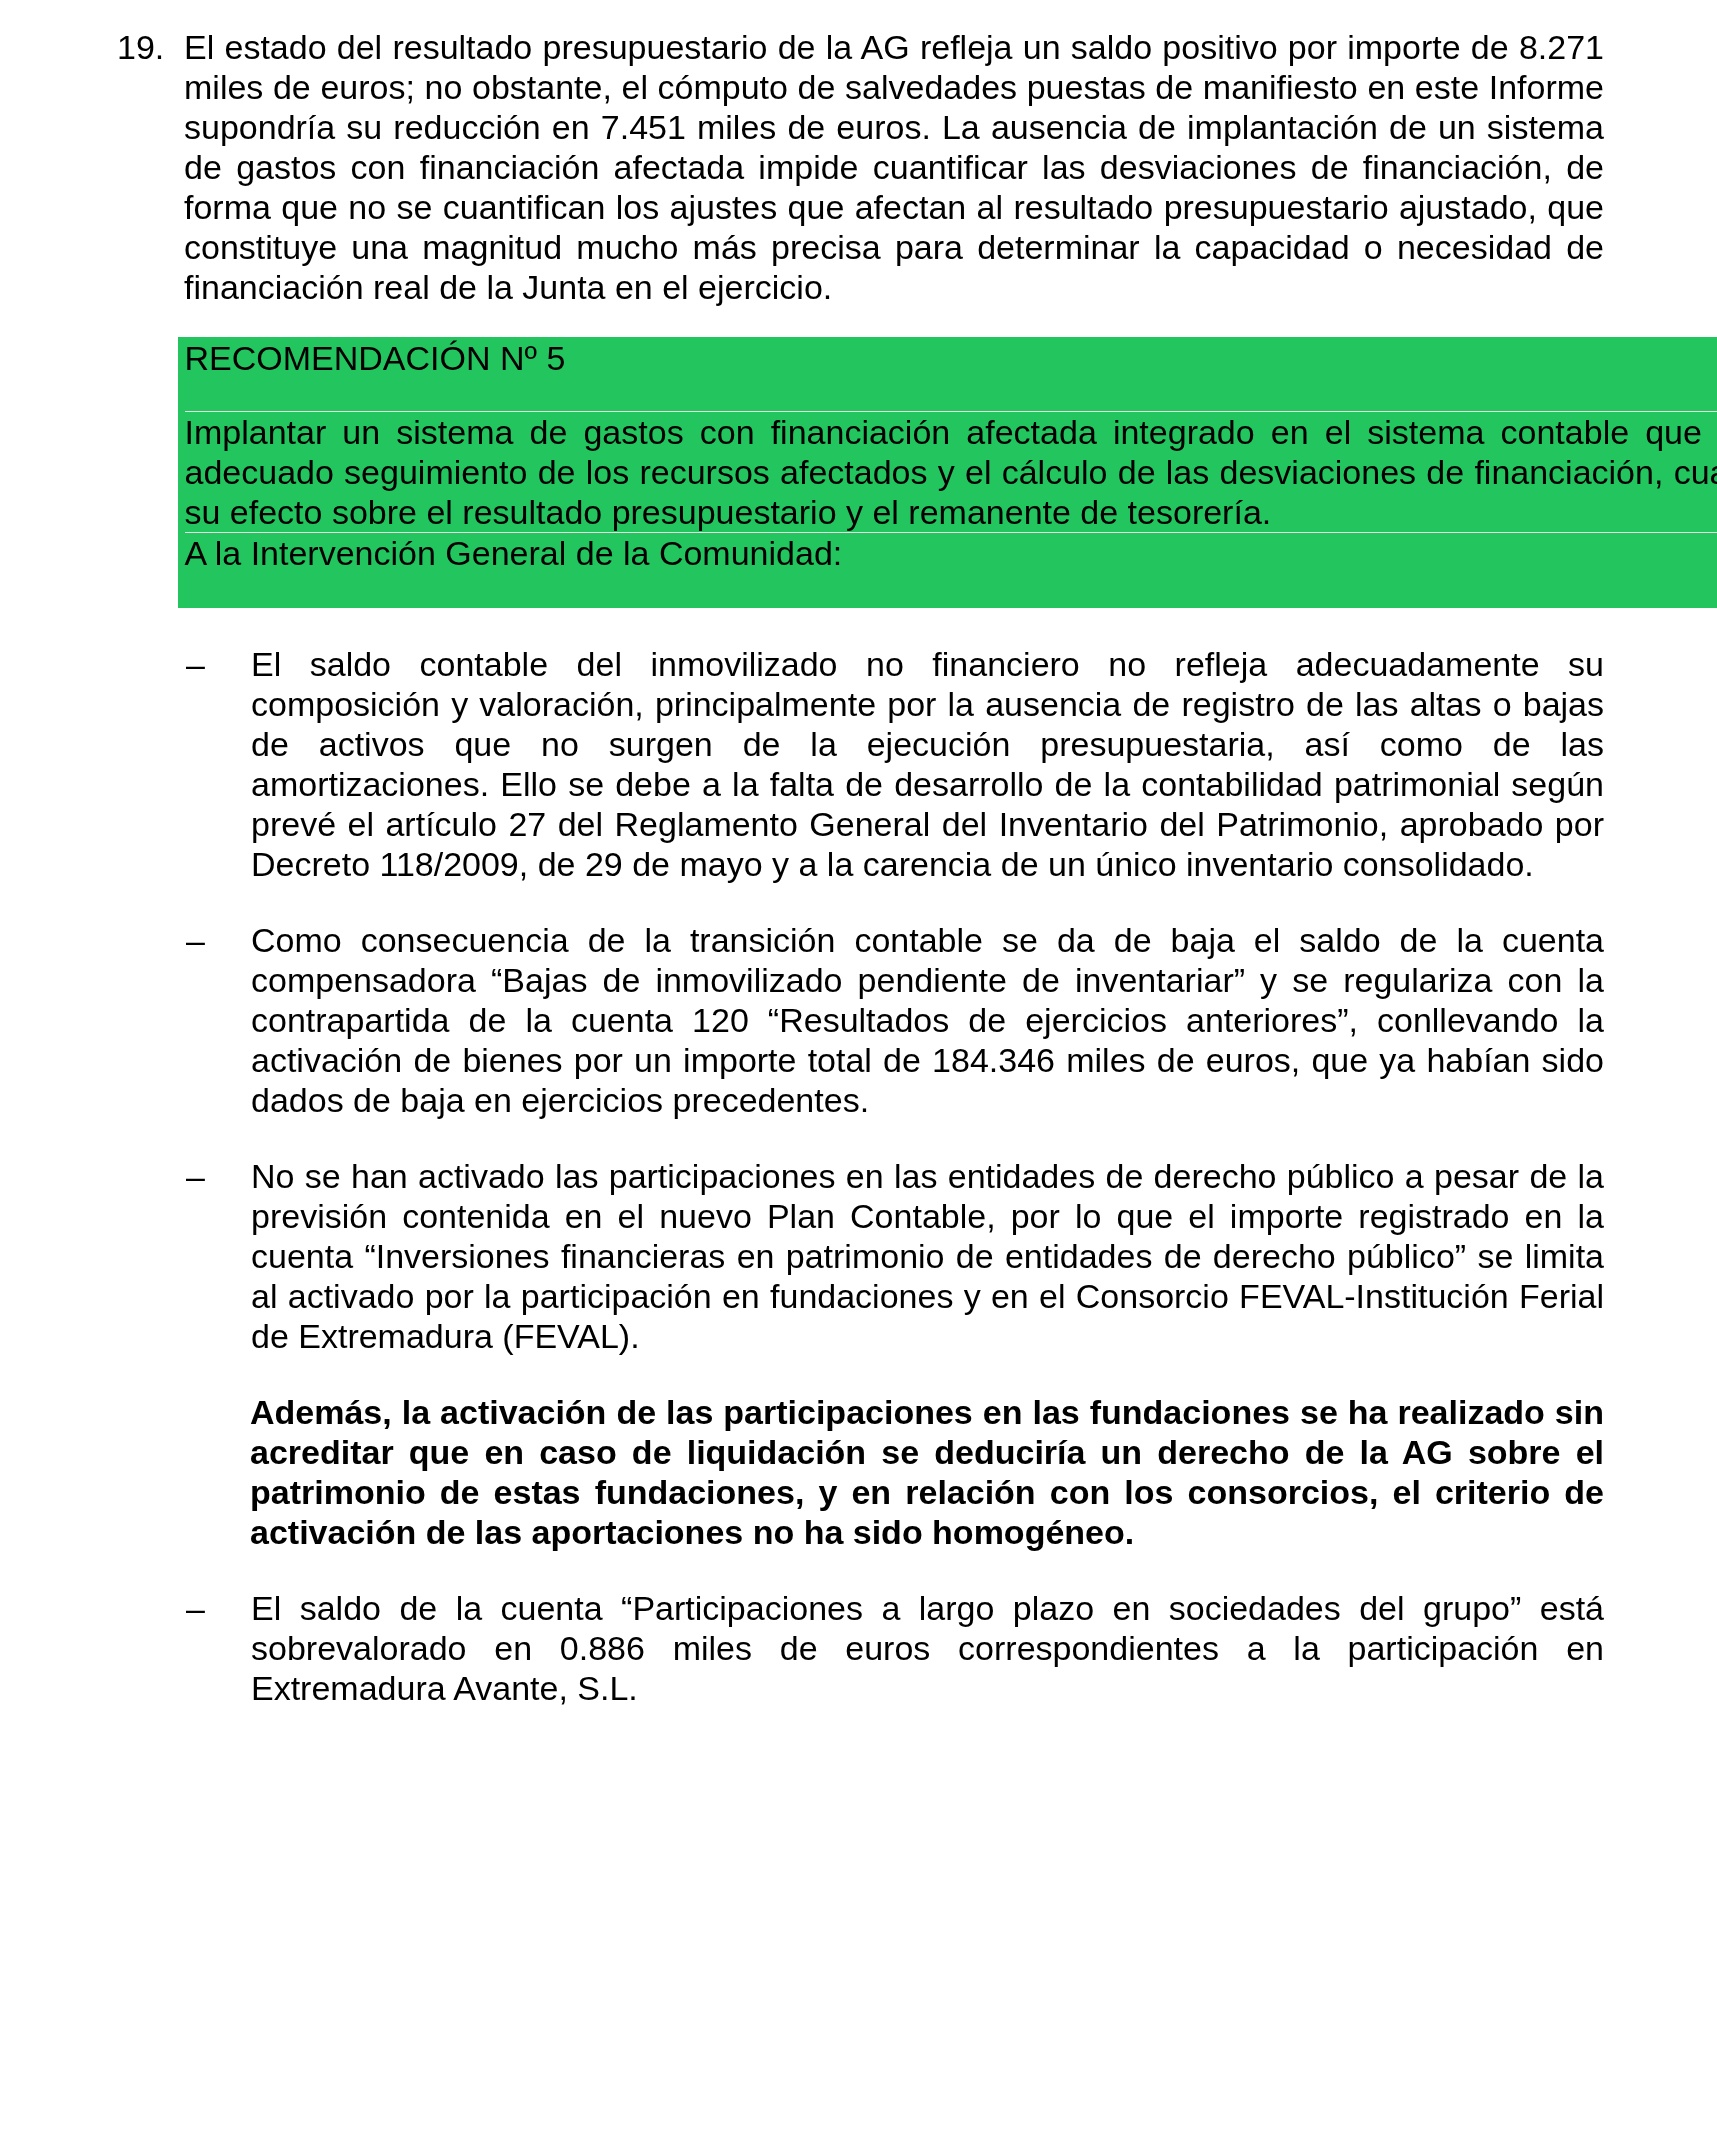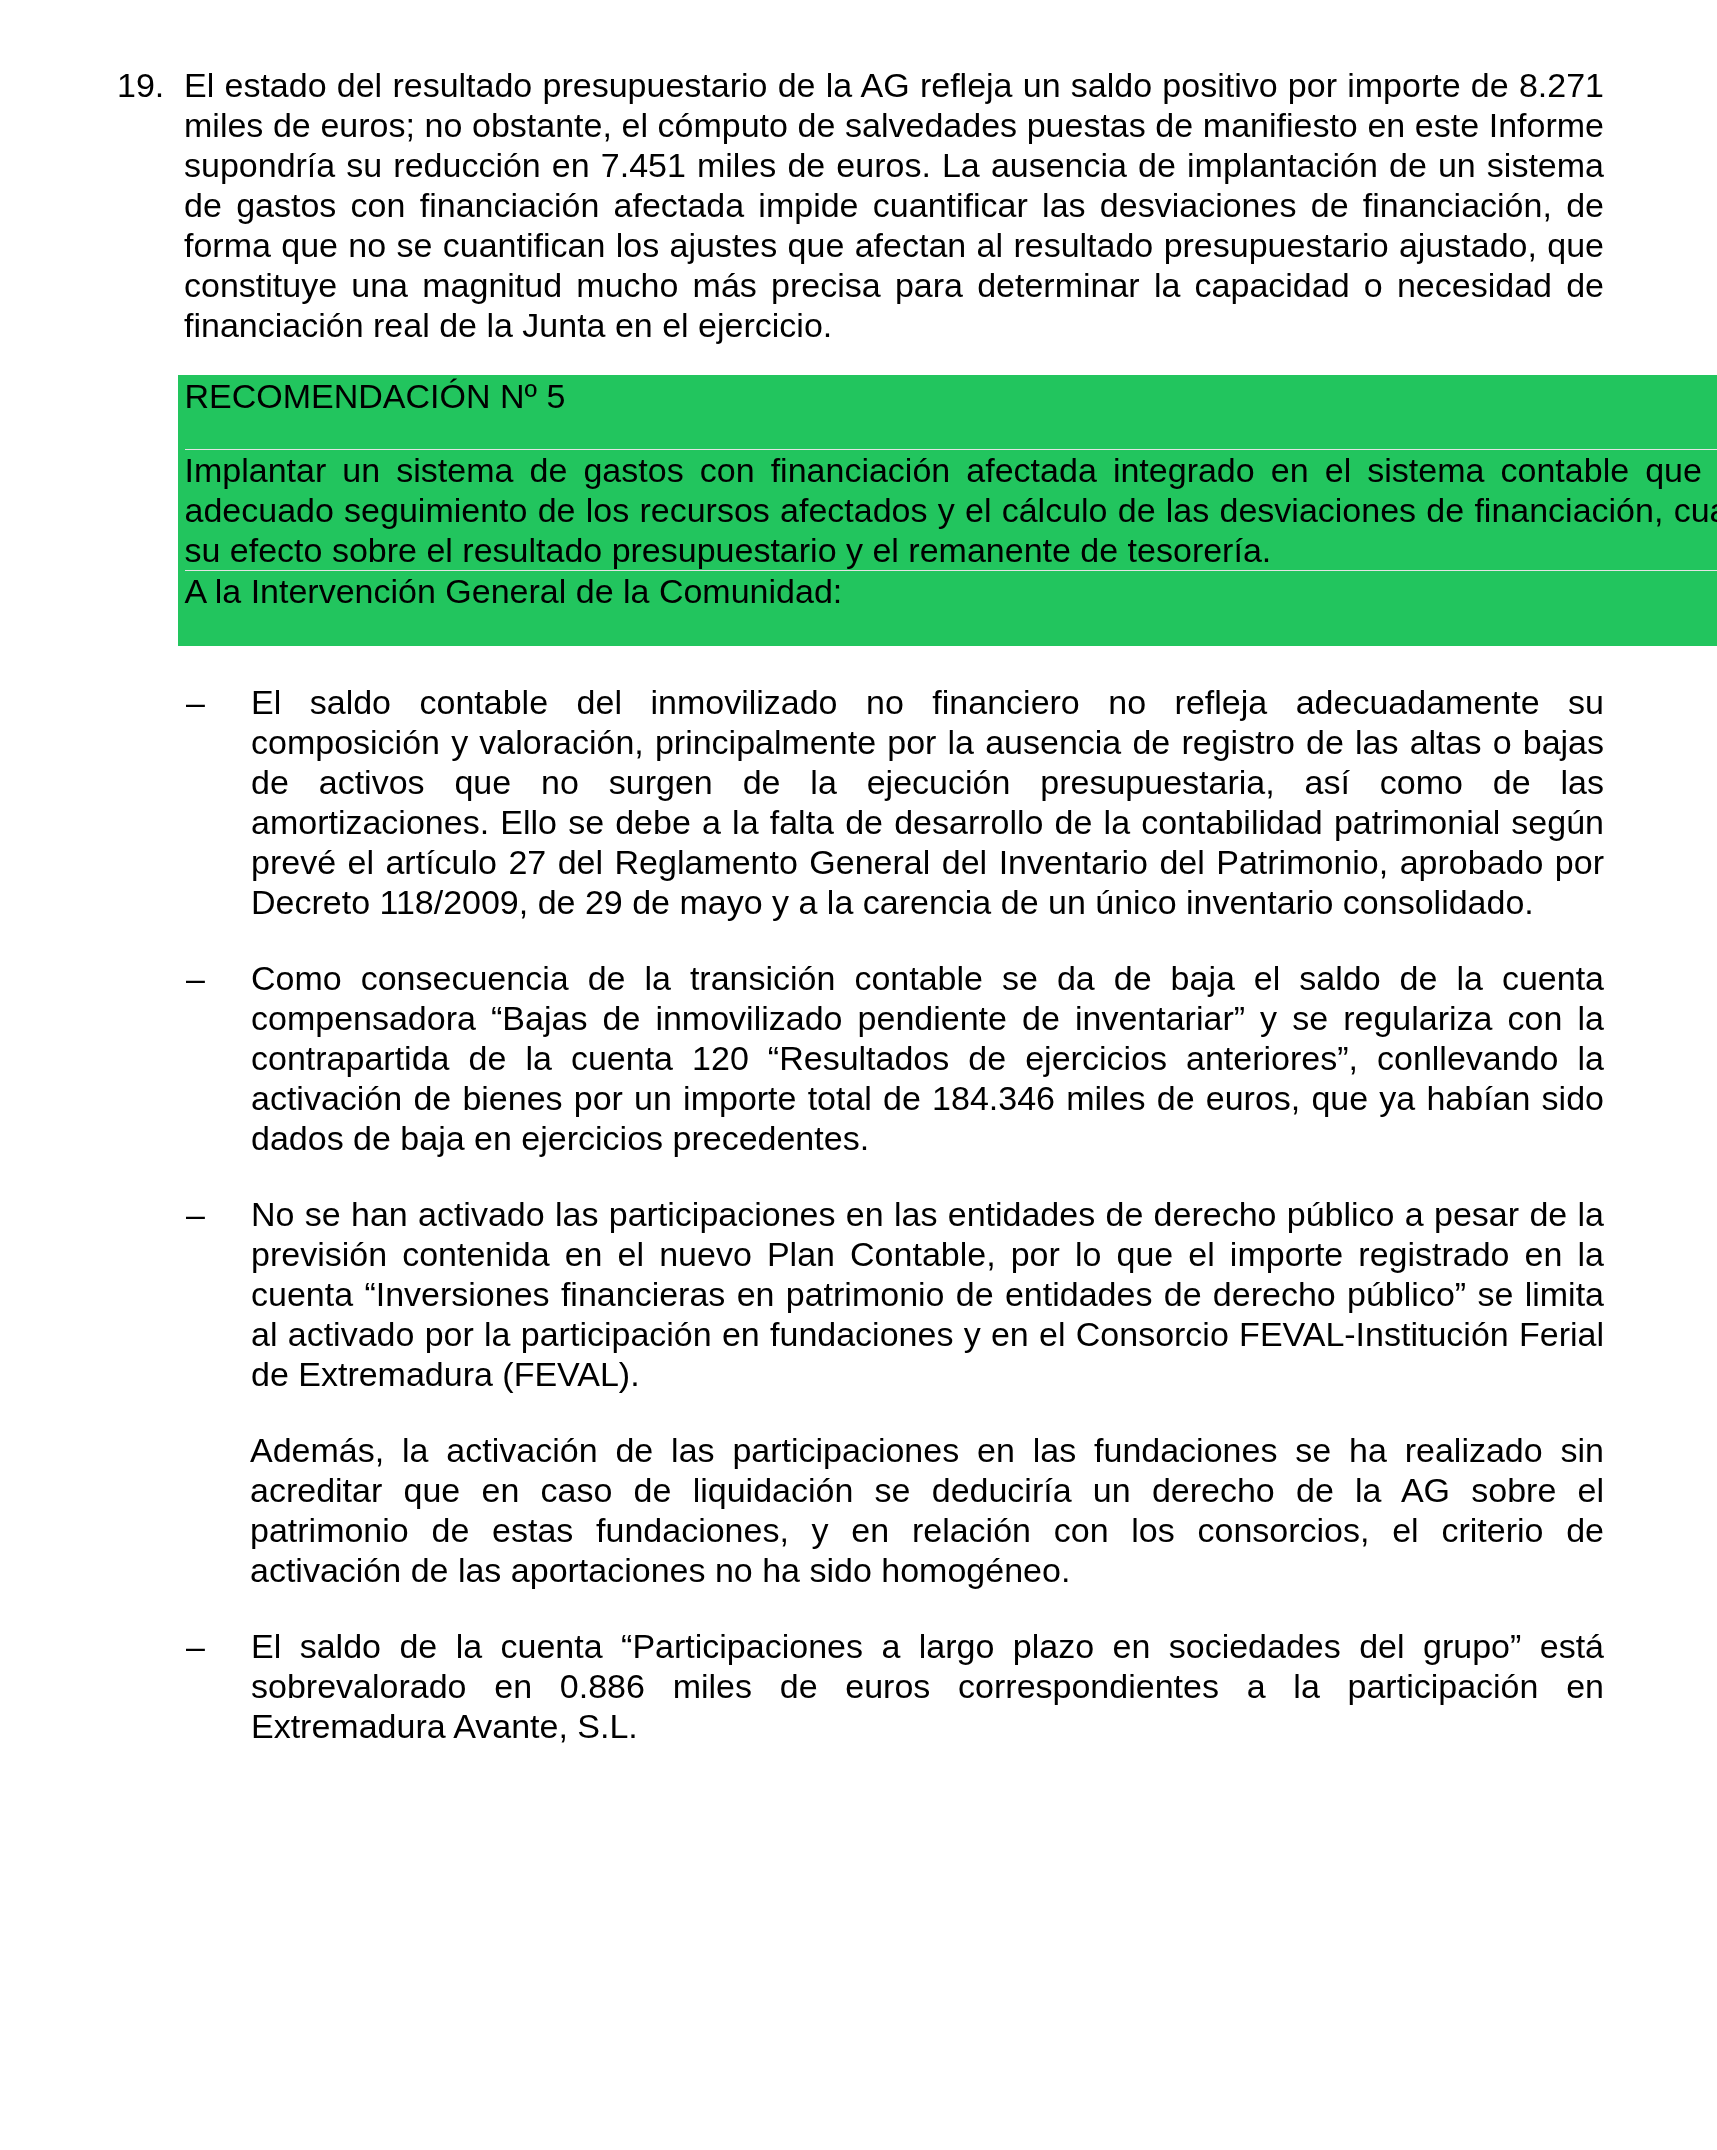--- a/index.html
+++ b/index.html
@@ -12,21 +12,21 @@
     width: 1718px;
     height: 2151px;
     background: #ffffff;
     color: #000000;
     font-family: "Liberation Sans", "DejaVu Sans", sans-serif;
     font-size: 34px;
     line-height: 40px;
     overflow: hidden;
   }
   .content {
-    padding-top: 65px;
+    padding-top: 27px;
   }
   
   .numbered {
     position: relative;
     margin: 0 114px 0 117px;
     padding-left: 67px;
     text-align: justify;
   }
   .numbered .item-number {
     position: absolute;
@@ -63,20 +63,21 @@
   }
   .bullet .bullet-marker {
     position: absolute;
     left: 0;
     top: 0;
   }
   
   .continuation {
     margin: 36px 114px 0 250px;
     text-align: justify;
+    font-weight: bold;
   }
 </style>
 </head>
 <body>
 
 <div class="page">
   <div class="content">
 
     <div class="numbered">
       <span class="item-number">19.</span>

